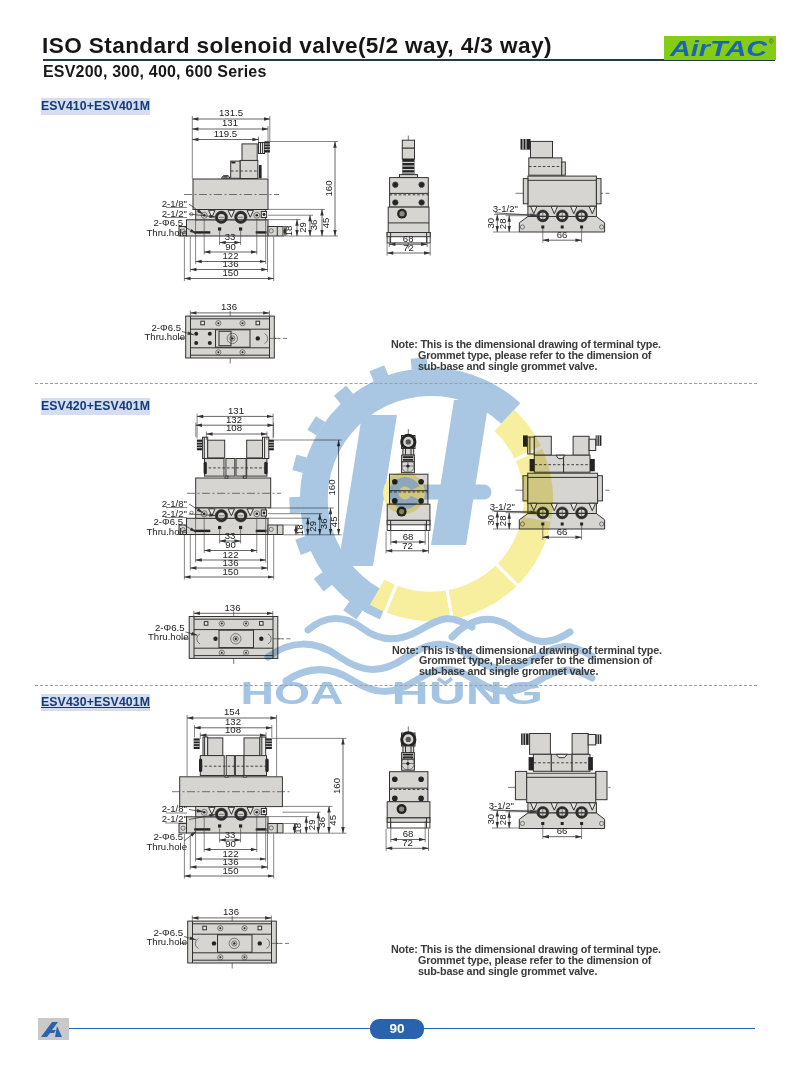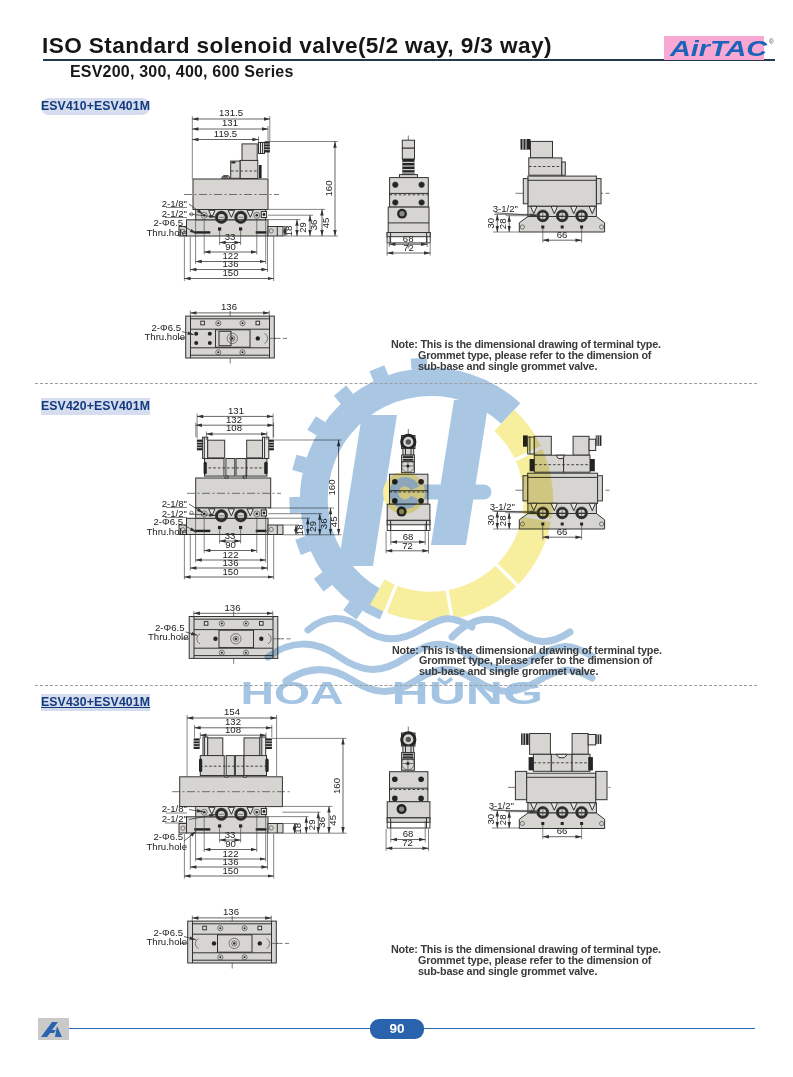--- a/index.html
+++ b/index.html
@@ -1,45 +1,45 @@
 <!DOCTYPE html>
 <html><head>
 <meta charset="utf-8">
 <style>
 html,body{margin:0;padding:0;}
 body{width:793px;height:1077px;position:relative;background:#fff;font-family:"Liberation Sans",sans-serif;overflow:hidden;}
 .abs{position:absolute;}
 #title{left:42px;top:33px;font-size:22.6px;font-weight:bold;color:#161616;letter-spacing:0.4px;white-space:nowrap;}
 #rule{left:43px;top:58.6px;width:732px;height:2.6px;background:#26384d;}
-#sub{left:43px;top:63px;font-size:16px;font-weight:bold;color:#181818;letter-spacing:0.2px;margin-left:27px;}
+#sub{left:43px;top:63px;font-size:16px;font-weight:bold;color:#181818;letter-spacing:0.2px;}
 .seclab{left:41px;width:109px;height:17px;background:#d6ddee;color:#123a7e;font-size:12.3px;font-weight:bold;text-align:center;line-height:17px;letter-spacing:0.1px;}
-#logo{left:664px;top:36px;width:100px;height:24px;background:#f9a8d4;}
+#logo{left:664px;top:36px;width:112px;height:24px;background:#84cc16;}
 .dashsep{left:35px;width:722px;border-top:1px dashed #9d9d9d;height:0;}
 .note{font-size:10.8px;color:#3a3a3a;line-height:10.8px;letter-spacing:-0.2px;white-space:nowrap;font-weight:bold;}
 #foot-line{left:40px;top:1027.5px;width:715px;height:1.8px;background:#2a69b5;}
 #foot-logo{left:38px;top:1018px;width:31px;height:22px;background:#c9c9c9;}
 #badge{left:370px;top:1019px;width:54px;height:20px;background:#2a63ad;border-radius:9px;color:#fff;font-size:13.5px;font-weight:bold;text-align:center;line-height:20px;}
 </style>
 </head>
 <body>
 
-<div class="abs" id="title">ISO Standard solenoid valve(5/2 way, 9/3 way)</div>
+<div class="abs" id="title">ISO Standard solenoid valve(5/2 way, 4/3 way)</div>
 
 <div class="abs" id="rule"></div>
 
 <div class="abs" id="sub">ESV200, 300, 400, 600 Series</div>
 
 <div class="abs" id="logo">
 <svg width="112" height="24" viewBox="0 0 112 24">
 <text x="6" y="20" font-family="Liberation Sans" font-size="22.5" font-weight="bold" font-style="italic" fill="#1b64b8" textLength="97" lengthAdjust="spacingAndGlyphs">AirTAC</text>
 <text x="105" y="8" font-size="6.5" fill="#555">®</text>
 </svg>
 </div>
 
-<div class="abs seclab" style="top:97.5px;border-radius:8px;">ESV410+ESV401M</div>
+<div class="abs seclab" style="top:97.5px;">ESV410+ESV401M</div>
 
 <div class="abs seclab" style="top:398px;">ESV420+ESV401M</div>
 
 <div class="abs seclab" style="top:694px;text-decoration:underline;">ESV430+ESV401M</div>
 
 <svg class="abs" style="left:0;top:0" width="793" height="1077" viewBox="0 0 793 1077">
 <defs>
 <marker id="ae" orient="auto" markerWidth="9" markerHeight="6" refX="8.2" refY="3">
         <path d="M8.5,3 L0,0.7 L0,5.3 z" fill="#333"></path>
       </marker>

